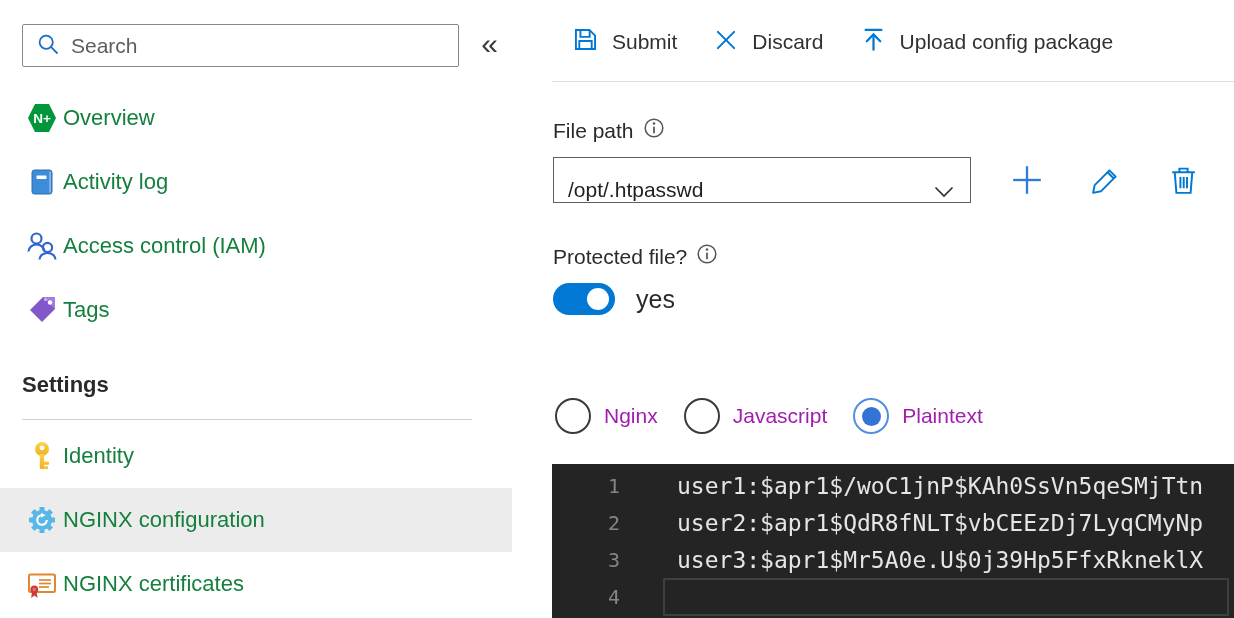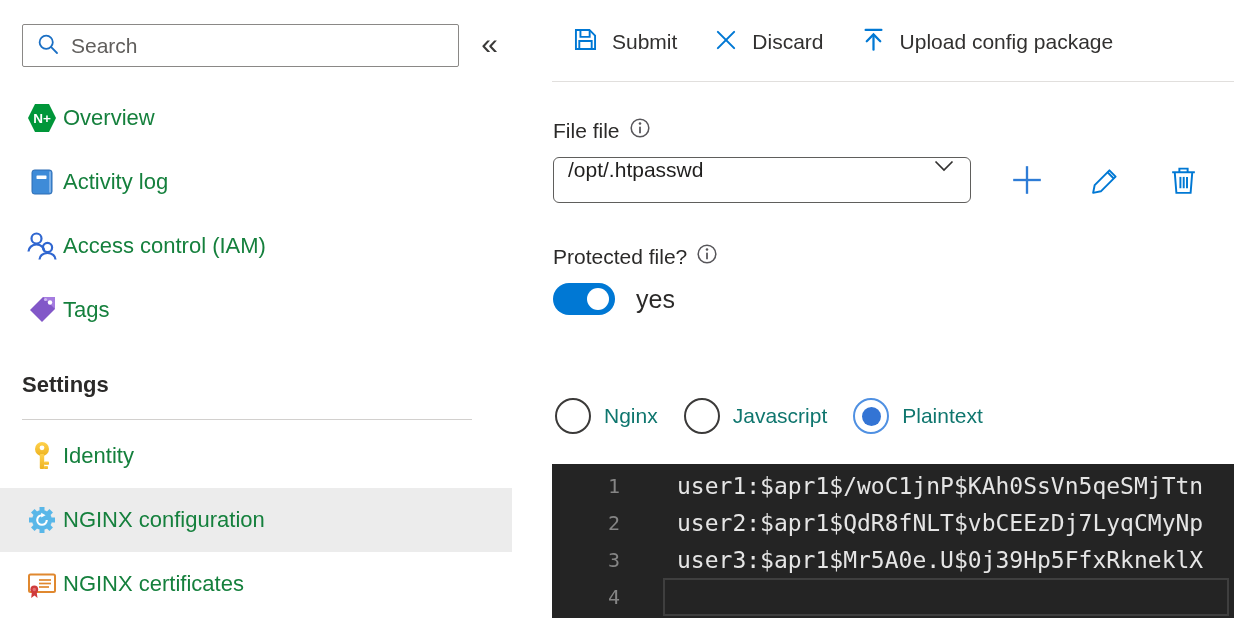--- a/index.html
+++ b/index.html
@@ -33,37 +33,37 @@
   .main { position:absolute; left:552px; top:0; width:682px; height:618px; }
   .toolbar { position:absolute; top:26px; left:20px; display:flex; align-items:center; gap:36px; }
   .tb-btn { display:flex; align-items:center; gap:13px; cursor:pointer; }
   .tb-btn .lbl { font-size:21px; color:#323130; }
   .tb-div { position:absolute; top:81px; left:0; width:682px; height:1px; background:#e1dfdd; }
   .field-label { position:absolute; left:1px; display:flex; align-items:center; gap:9px; font-size:21px; color:#2b2a29; }
   .fl-filepath { top:117px; }
   .fl-protected { top:243px; }
   .dropdown-row { position:absolute; top:157px; left:1px; display:flex; align-items:center; }
   .dropdown {
-    width:418px; height:46px; border:1px solid #5f5e5c; border-radius:6px; background:#fff;
-    display:flex; align-items:flex-start; padding:0 16px 0 14px; cursor:pointer;
+    width:418px; height:46px; border:1px solid #5f5e5c; border-radius:0; background:#fff;
+    display:flex; align-items:flex-end; padding:0 16px 0 14px; cursor:pointer;
   }
   .dropdown .val { font-size:21px; color:#201f1e; flex:1; }
   .icon-btn { cursor:pointer; display:flex; align-items:center; justify-content:center; width:36px; height:36px; }
   .ib-add { margin-left:38px; } .ib-edit { margin-left:42px; } .ib-delete { margin-left:42px; }
   .toggle-row { position:absolute; top:283px; left:1px; display:flex; align-items:center; }
   .toggle { width:62px; height:32px; border-radius:16px; background:#0078d4; position:relative; cursor:pointer; }
   .toggle .knob { position:absolute; top:5px; right:6px; width:22px; height:22px; border-radius:50%; background:#fff; }
   .toggle-row .state { margin-left:21px; font-size:25px; color:#2b2a29; }
   .radio-row { position:absolute; top:398px; left:3px; display:flex; align-items:center; gap:26px; }
   .radio-item { display:flex; align-items:center; cursor:pointer; }
   .radio-circle { width:36px; height:36px; border-radius:50%; border:2.5px solid #3b3a39; background:#fff;
                   display:flex; align-items:center; justify-content:center; }
   .radio-item.selected .radio-circle { border-color:#4f90e2; }
   .radio-item.selected .radio-circle::after { content:""; width:19px; height:19px; border-radius:50%; background:#3374d4; }
-  .radio-item .lbl { margin-left:13px; font-size:21px; color:#0f766e; }
+  .radio-item .lbl { margin-left:13px; font-size:21px; color:#a21caf; }
   
   .editor { position:absolute; top:464px; left:0; width:682px; height:154px; background:#242424; overflow:hidden;
             padding-top:4px; font-family:"DejaVu Sans Mono", monospace; }
   .ed-row { height:37px; line-height:37px; display:flex; position:relative; white-space:pre; }
   .ed-row .ln { width:68px; text-align:right; color:#858585; font-size:20px; flex:0 0 68px; }
   .ed-row .code { margin-left:57px; color:#e5e5e5; font-size:23px; }
   .ed-row .cursor-box { position:absolute; left:111px; right:5px; top:-1px; bottom:0; border:2px solid #3f3f3f; }
 </style>
 </head>
 <body>
@@ -213,21 +213,21 @@
               <polyline points="6,13.5 12,7.5 18,13.5"></polyline>
             </svg>
         </span>
         <span class="lbl">Upload config package</span>
       </div>
     </div>
 
     <div class="tb-div"></div>
 
     <div class="field-label fl-filepath">
-      <span>File file</span>
+      <span>File path</span>
       <span class="ic">
         <svg width="22" height="22" viewBox="0 0 20 20" fill="none">
             <circle cx="10" cy="10" r="8" stroke="#57565a" stroke-width="1.4"></circle>
             <rect x="9.2" y="8.8" width="1.6" height="6" fill="#57565a"></rect>
             <circle cx="10" cy="5.9" r="1.15" fill="#57565a"></circle>
           </svg>
       </span>
     </div>
 
     <div class="dropdown-row">

